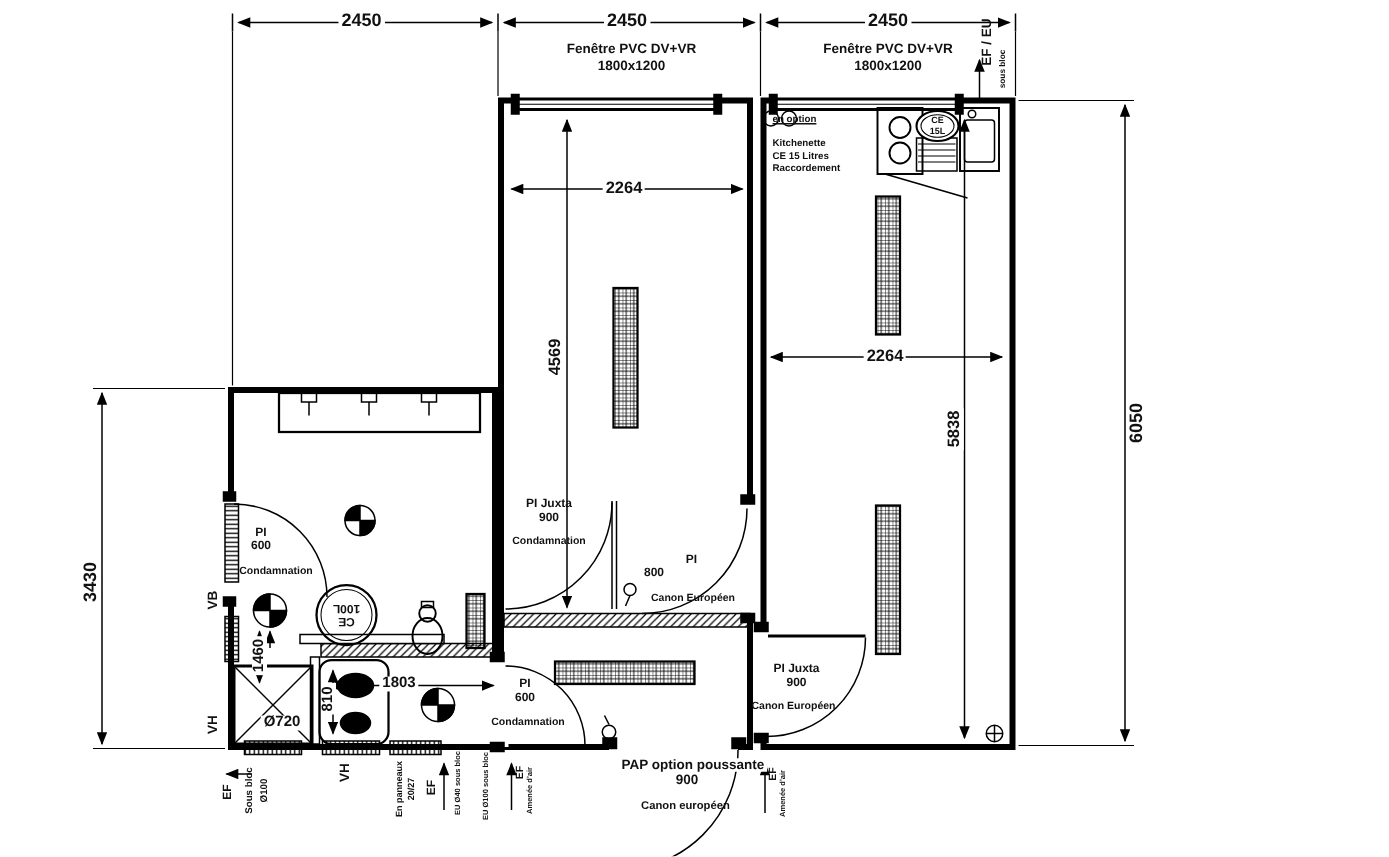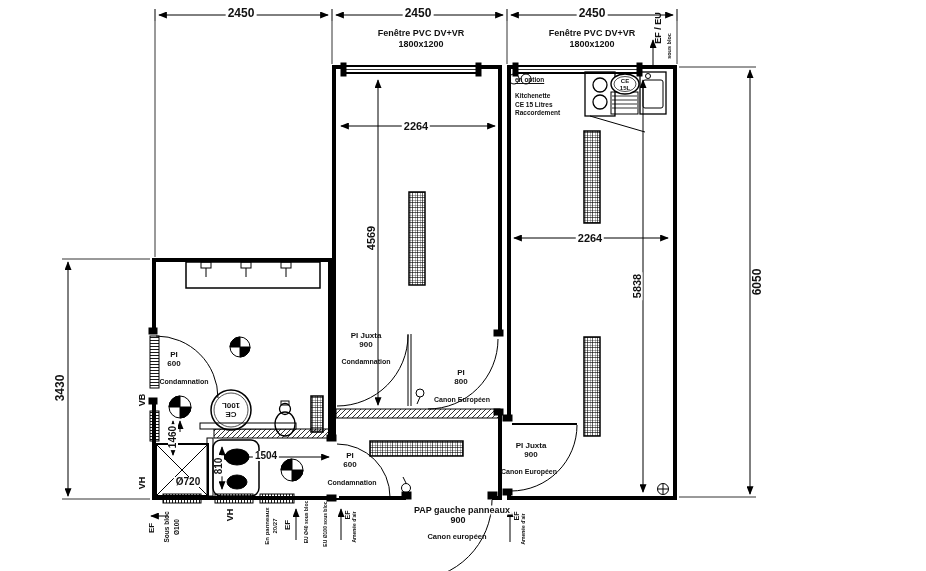--- a/index.html
+++ b/index.html
@@ -241,40 +241,40 @@
 
   <div class="lbl s12 r90 wbg" style="left:60px;top:388px">3430</div>
   <div class="lbl s12 r90 wbg" style="left:757px;top:282px">6050</div>
 
   <div class="lbl s11 wbg" style="left:416px;top:126px">2264</div>
   <div class="lbl s11 r90 wbg" style="left:371px;top:238px">4569</div>
   <div class="lbl s11 wbg" style="left:590px;top:238px">2264</div>
   <div class="lbl s11 r90 wbg" style="left:637px;top:286px">5838</div>
   <div class="lbl s10 r90 wbg" style="left:173px;top:437px">1460</div>
   <div class="lbl s10 r90 wbg" style="left:219px;top:466px">810</div>
-  <div class="lbl s10 wbg" style="left:266px;top:456px">1504</div>
+  <div class="lbl s10 wbg" style="left:266px;top:456px">1803</div>
   <div class="lbl s10 wbg" style="left:188px;top:482px">Ø720</div>
 
   <div class="lbl s8" style="left:174px;top:355px">PI</div>
   <div class="lbl s8" style="left:174px;top:364px">600</div>
   <div class="lbl s7" style="left:184px;top:381px">Condamnation</div>
 
   <div class="lbl s8" style="left:366px;top:336px">PI Juxta</div>
   <div class="lbl s8" style="left:366px;top:345px">900</div>
   <div class="lbl s7" style="left:366px;top:361px">Condamnation</div>
 
   <div class="lbl s8" style="left:461px;top:373px">PI</div>
-  <div class="lbl s8" style="left:461px;top:382px">800</div>
+  <div class="lbl s8" style="left:436px;top:382px">800</div>
   <div class="lbl s7" style="left:462px;top:399px">Canon Européen</div>
 
   <div class="lbl s8" style="left:350px;top:456px">PI</div>
   <div class="lbl s8" style="left:350px;top:465px">600</div>
   <div class="lbl s7" style="left:352px;top:482px">Condamnation</div>
 
-  <div class="lbl s9 wbg" style="left:462px;top:510px">PAP gauche panneaux</div>
+  <div class="lbl s9 wbg" style="left:462px;top:510px">PAP option poussante</div>
   <div class="lbl s9" style="left:458px;top:520px">900</div>
   <div class="lbl s75" style="left:457px;top:537px">Canon européen</div>
 
   <div class="lbl s8" style="left:531px;top:446px">PI Juxta</div>
   <div class="lbl s8" style="left:531px;top:455px">900</div>
   <div class="lbl s7" style="left:529px;top:471px">Canon Européen</div>
 
   <div class="kblock" style="left:515px;top:76px">
     <div class="u">en option</div>
     <div style="margin-top:7px">Kitchenette</div>

